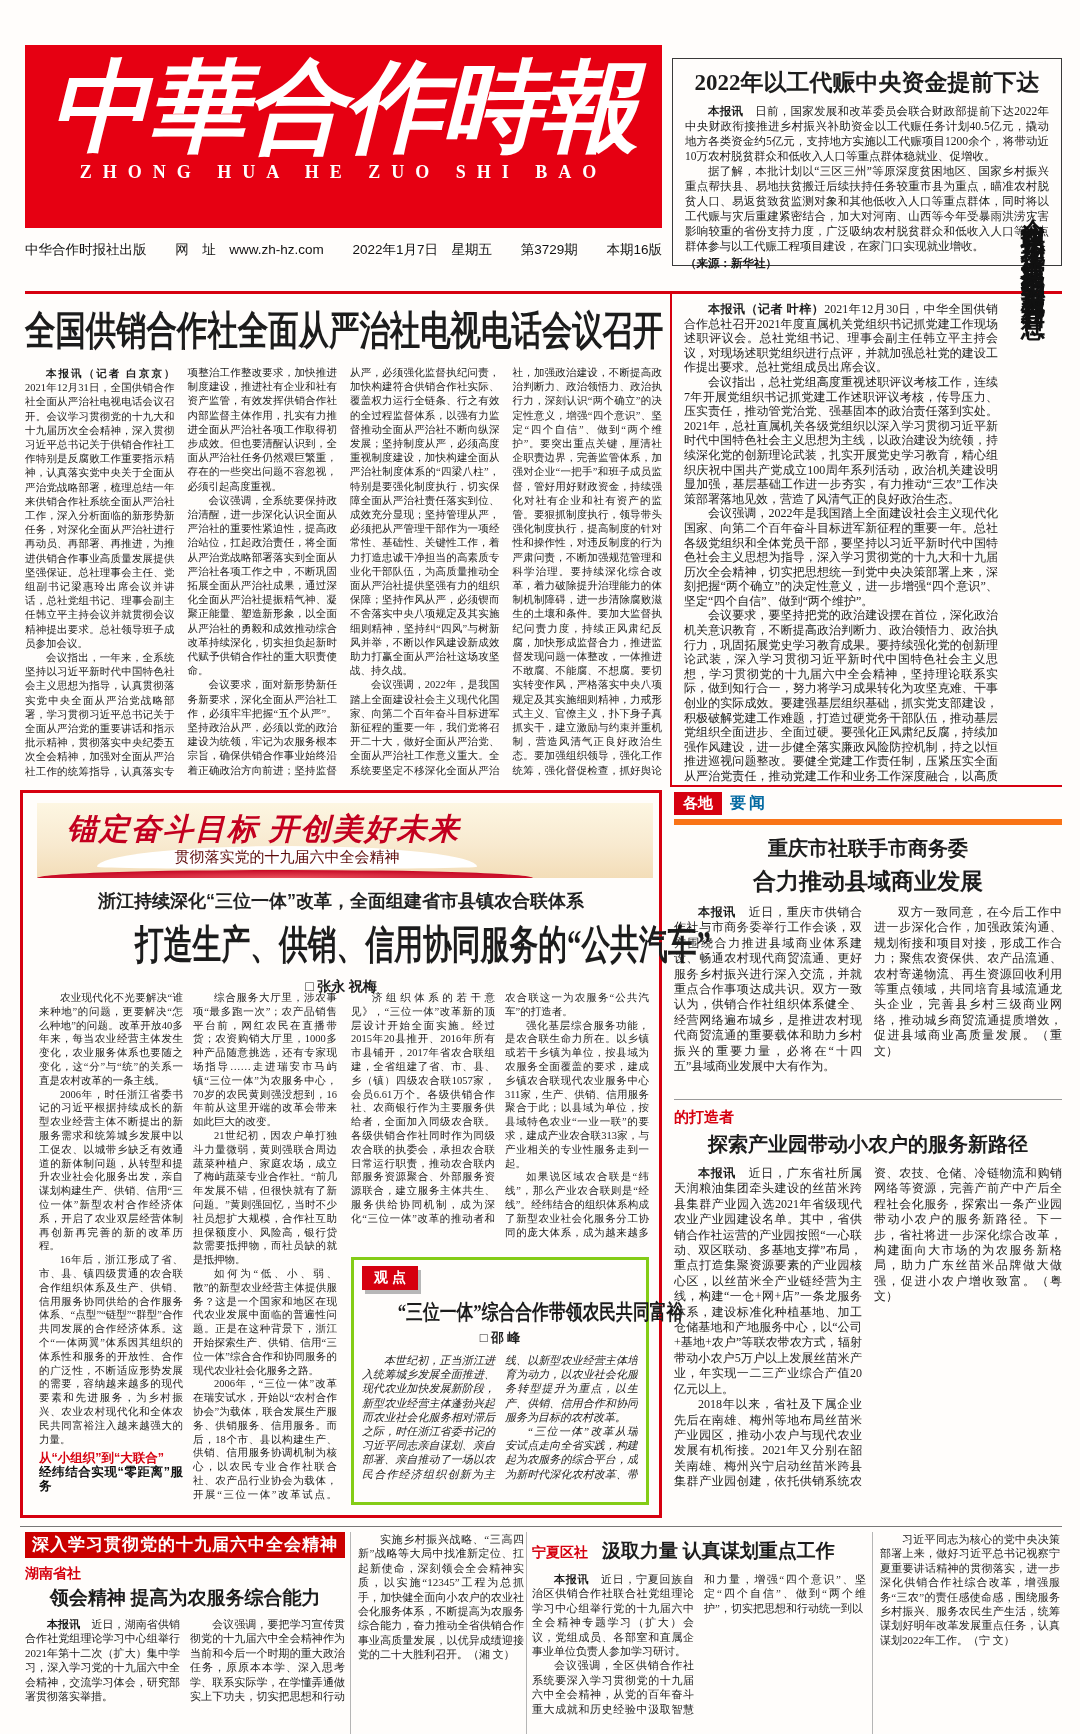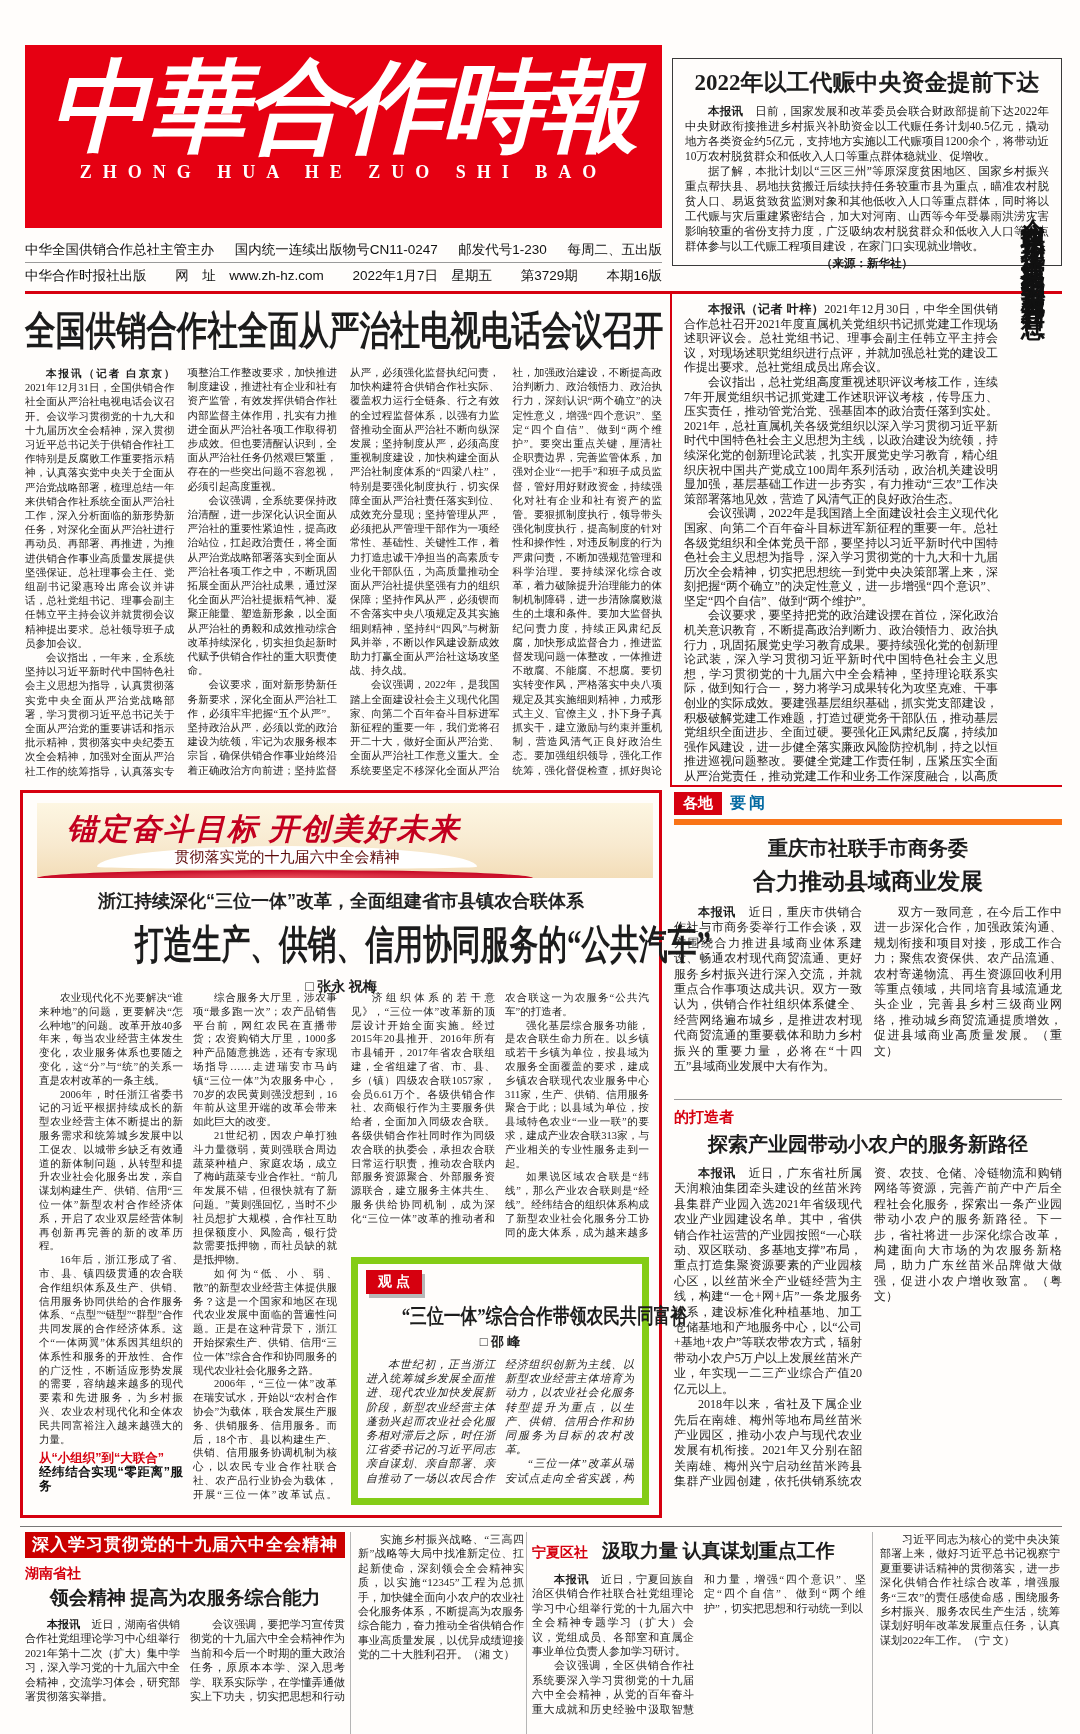--- a/index.html
+++ b/index.html
@@ -14,21 +14,21 @@
   .infobar{position:absolute;left:25px;top:237px;width:637px;font-family:"Liberation Sans",sans-serif;
     font-size:13.5px;color:#111;}
   .inforow{display:flex;justify-content:space-between;align-items:center;height:25px;}
   .inforow.first{border-bottom:1px solid #9a9a9a;}
   .redrule{position:absolute;left:25px;top:291px;width:1037px;height:3px;background:#d6000f;}
   
   .tr-box{position:absolute;left:672px;top:58px;width:390px;height:208px;border:1.5px solid #3a3a3a;
     padding:6px 12px;box-sizing:border-box;}
   .tr-title{margin:2px 0 6px 0;text-align:center;font-size:23px;font-weight:bold;letter-spacing:0px;}
   .tr-body{font-size:11.5px;line-height:15px;text-align:justify;}
-  .tr-source{text-align:center;font-weight:bold;font-size:11.5px;margin-top:2px;}
+  .tr-source{text-align:left;font-weight:bold;font-size:11.5px;margin-top:2px;}
   
   .main-headline{position:absolute;left:25px;top:303px;width:637px;height:52px;overflow:visible;}
   .main-headline span{display:inline-block;font-size:40px;font-weight:bold;white-space:nowrap;
     transform:scaleX(0.76);transform-origin:0 50%;}
   .main-body{position:absolute;left:25px;top:366px;width:637px;height:416px;
     column-count:4;column-gap:13px;column-fill:auto;font-size:10.5px;line-height:14.2px;
     text-align:justify;overflow:hidden;}
   .para{margin:0;text-indent:2em;}
   .para b{font-family:"Liberation Sans",sans-serif;}
   
@@ -60,21 +60,21 @@
   .feat-colsA{position:absolute;left:16px;top:198px;width:298px;height:514px;
     column-count:2;column-gap:10px;column-fill:auto;font-size:10.5px;line-height:13.8px;
     text-align:justify;overflow:hidden;}
   .feat-colsB{position:absolute;left:328px;top:198px;width:298px;height:258px;
     column-count:2;column-gap:10px;column-fill:auto;font-size:10.5px;line-height:13.8px;
     text-align:justify;overflow:hidden;}
   .subhead{break-inside:avoid;margin:6px 0 4px 0;font-family:"Liberation Sans",sans-serif;}
   .sh1{color:#d6000f;font-weight:bold;font-size:12.5px;}
   .sh2{color:#111;font-weight:bold;font-size:12.5px;}
   
-  .viewpoint{position:absolute;left:328px;top:464px;width:298px;height:248px;border:7px solid #84cc16;
+  .viewpoint{position:absolute;left:328px;top:464px;width:298px;height:248px;border:3px solid #84cc16;
     box-sizing:border-box;padding:6px 8px;}
   .vp-tag{display:inline-block;background:#d6000f;color:#fff;font-family:"Liberation Sans",sans-serif;
     font-weight:bold;font-size:14px;padding:3px 12px;box-shadow:3px 4px 0 #b7b7b7;}
   .vp-headline{margin-top:8px;text-align:center;}
   .vp-headline span{display:inline-block;font-size:21px;font-weight:bold;white-space:nowrap;
     transform:scaleX(0.8);transform-origin:50% 50%;}
   .vp-byline{text-align:center;font-size:13px;font-weight:bold;margin-top:3px;}
   .vp-body{margin-top:6px;height:138px;column-count:2;column-gap:10px;column-fill:auto;
     font-size:11px;line-height:14.2px;font-style:italic;text-align:justify;overflow:hidden;}
   
@@ -117,26 +117,20 @@
 <body>
 
 <div id="page">
 
   <div class="masthead">
     <div class="mast-title">中華合作時報</div>
     <div class="mast-pinyin">ZHONG HUA HE ZUO SHI BAO</div>
   </div>
 
   <div class="infobar">
-    <div class="inforow first">
-        <span class="info-item">中华全国供销合作总社主管主办</span>
-        <span class="info-item">国内统一连续出版物号CN11-0247</span>
-        <span class="info-item">邮发代号1-230</span>
-        <span class="info-item">每周二、五出版</span>
-      </div>
     <div class="inforow">
         <span class="info-item">中华合作时报社出版</span>
         <span class="info-item">网　址　www.zh-hz.com</span>
         <span class="info-item">2022年1月7日　星期五</span>
         <span class="info-item">第3729期</span>
         <span class="info-item">本期16版</span>
       </div>
   </div>
   <div class="redrule"></div>
 

